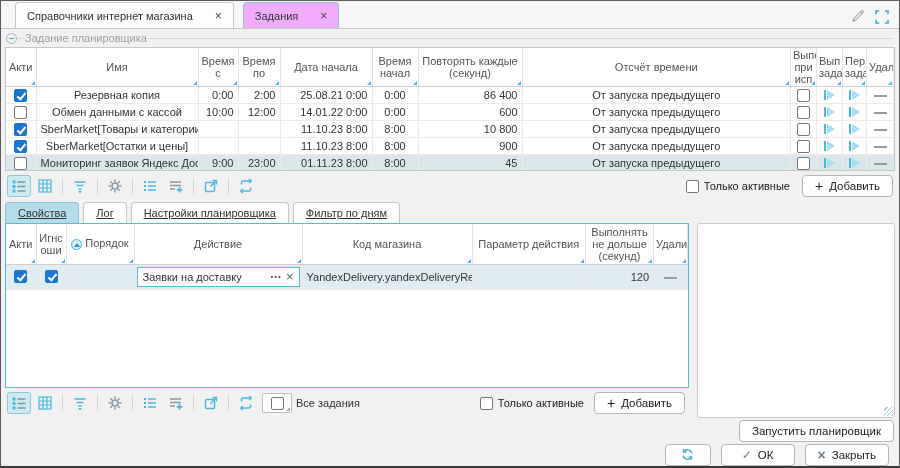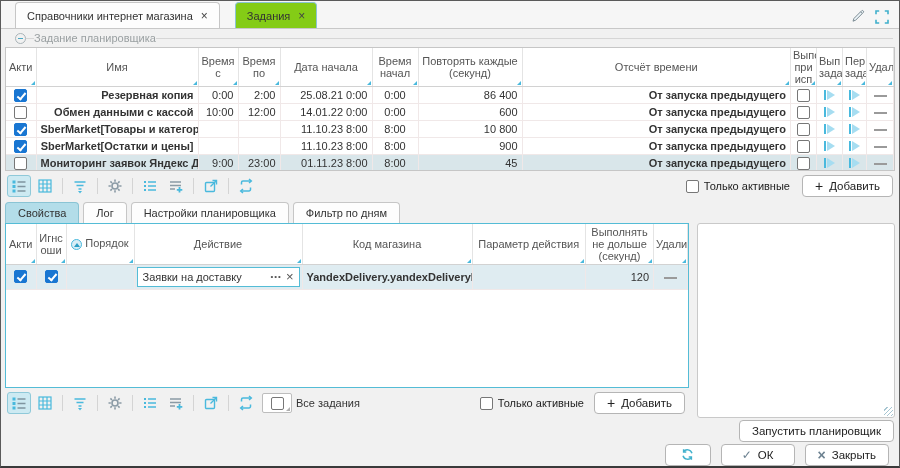--- a/index.html
+++ b/index.html
@@ -4,48 +4,48 @@
 <style>
   * { box-sizing: border-box; margin: 0; padding: 0; }
   body { font-family: "Liberation Sans", "DejaVu Sans", sans-serif; font-size: 11px; color: #333; background: #fff; }
   .window { position: relative; width: 900px; height: 468px; background: #f1f1f1;
             border: 1px solid #5a5a5a; border-bottom: 2px solid #3a3a3a; overflow: hidden;
             display: flex; flex-direction: column; }
 
   
   .tabbar { height: 28px; background: #f6f6f6; border-bottom: 1px solid #c8c8c8;
             display: flex; align-items: flex-end; padding-left: 14px; flex: none; }
-  .tab { display: inline-flex; align-items: center; gap: 8px; height: 26px; padding: 0 11px;
+  .tab { display: inline-flex; align-items: center; gap: 22px; height: 26px; padding: 0 11px;
          background: #fdfdfd; border: 1px solid #c6c6c6; border-bottom: none;
-         border-radius: 4px 4px 0 0; margin-right: 15px; color: #333; cursor: default; }
-  .tab.active { background: #84cc16; border-color: #8ac4d4; }
+         border-radius: 4px 4px 0 0; margin-right: 9px; color: #333; cursor: default; }
+  .tab.active { background: #f0abfc; border-color: #8ac4d4; }
   .tab .x { font-size: 12px; color: #444; line-height: 10px; }
   .tabbar-right { margin-left: auto; display: flex; align-items: center; gap: 10px; padding: 0 10px 4px 0; }
 
   
   .sec-head { display: flex; align-items: center; color: #9aa0a2; height: 18px;
-              padding: 0 6px 0 14px; flex: none; }
+              padding: 0 6px 0 5px; flex: none; }
   .sec-head .line-s { width: 8px; height: 1px; background: #d6d6d6; }
   .sec-head .line-l { flex: 1; height: 1px; background: #d6d6d6; }
   .collapse { width: 11px; height: 11px; border: 1px solid #aab4b8; border-radius: 50%;
               position: relative; flex: none; }
   .collapse::after { content: ""; position: absolute; left: 2px; top: 4px; width: 5px; height: 1px; background: #49a9c4; }
 
   
   .tbl-box { background: #fff; border: 1px solid #c6c6c6; margin: 0 4px; overflow: hidden; flex: none; }
   table { border-collapse: collapse; table-layout: fixed; width: 100%; font-size: 11px; }
   th { font-weight: normal; color: #555; background: #fff; text-align: center; vertical-align: middle;
        border-right: 1px solid #e4e4e4; border-bottom: 1px solid #d2d2d2; padding: 1px 2px;
        line-height: 12px; position: relative; overflow: hidden; }
   th::after { content: ""; position: absolute; right: 1px; bottom: 1px;
               border-left: 4px solid transparent; border-bottom: 4px solid #49b9dd; }
   td { border-right: 1px solid #f0e8e8; border-bottom: 1px solid #f0e8e8; padding: 0 4px;
        height: 17px; white-space: nowrap; overflow: hidden; vertical-align: middle; }
   tr.selected td { background: #d9e6ea; }
-  td.c { text-align: center; } td.r { text-align: right; } td.l { text-align: right; padding-left: 4px; font-weight: bold; }
+  td.c { text-align: center; } td.r { text-align: right; } td.l { text-align: center; padding-left: 4px; }
 
   
   .cb { display: inline-block; width: 13px; height: 13px; border: 1px solid #777;
         border-radius: 2px; background: #fff; position: relative; vertical-align: middle; cursor: pointer; }
   .cb.checked { background: #1976d2; border-color: #1976d2; }
   .cb.checked::after { content: ""; position: absolute; left: 4px; top: 1px; width: 3px; height: 7px;
         border: solid #fff; border-width: 0 2px 2px 0; transform: rotate(40deg); }
 
   
   .play { display: inline-flex; align-items: center; height: 12px; cursor: pointer; }
@@ -68,21 +68,21 @@
               border-left: 4px solid transparent; border-bottom: 4px solid #b0b0b0; }
 
   .btn { display: inline-flex; align-items: center; justify-content: center; gap: 6px; height: 22px;
          padding: 0 12px; background: #fff; border: 1px solid #b5b5b5; border-radius: 4px;
          font-size: 11.5px; color: #222; cursor: pointer; white-space: nowrap; }
 
   
   .dtabs { display: flex; align-items: flex-end; height: 22px; padding-left: 4px; flex: none; }
   .dtab { height: 21px; display: inline-flex; align-items: center; padding: 0 12px;
           background: #fdfdfd; border: 1px solid #c6c6c6; border-bottom: none;
-          border-radius: 4px 4px 0 0; margin-right: 4px; cursor: pointer; }
+          border-radius: 4px 4px 0 0; margin-right: 4px; cursor: pointer; text-decoration: underline; }
   .dtab.active { background: #b3dde9; border-color: #8ac4d4; }
 
   
   .mainrow { flex: 1; display: flex; min-height: 0; }
   .leftcol { width: 690px; display: flex; flex-direction: column; flex: none; }
   .rightcol { flex: 1; display: flex; flex-direction: column; padding: 0 4px 0 6px; }
   .tbl2-box { flex: 1; margin: 0 2px 0 4px; background: #fff; border: 1px solid #54bcd6; overflow: hidden; }
   .tbl2-box th { height: 40px; }
   .tbl2-box td { height: 22px; background: #dfecf1; }
   .cell-editor { display: flex; align-items: center; gap: 4px; height: 20px; background: #fff;

